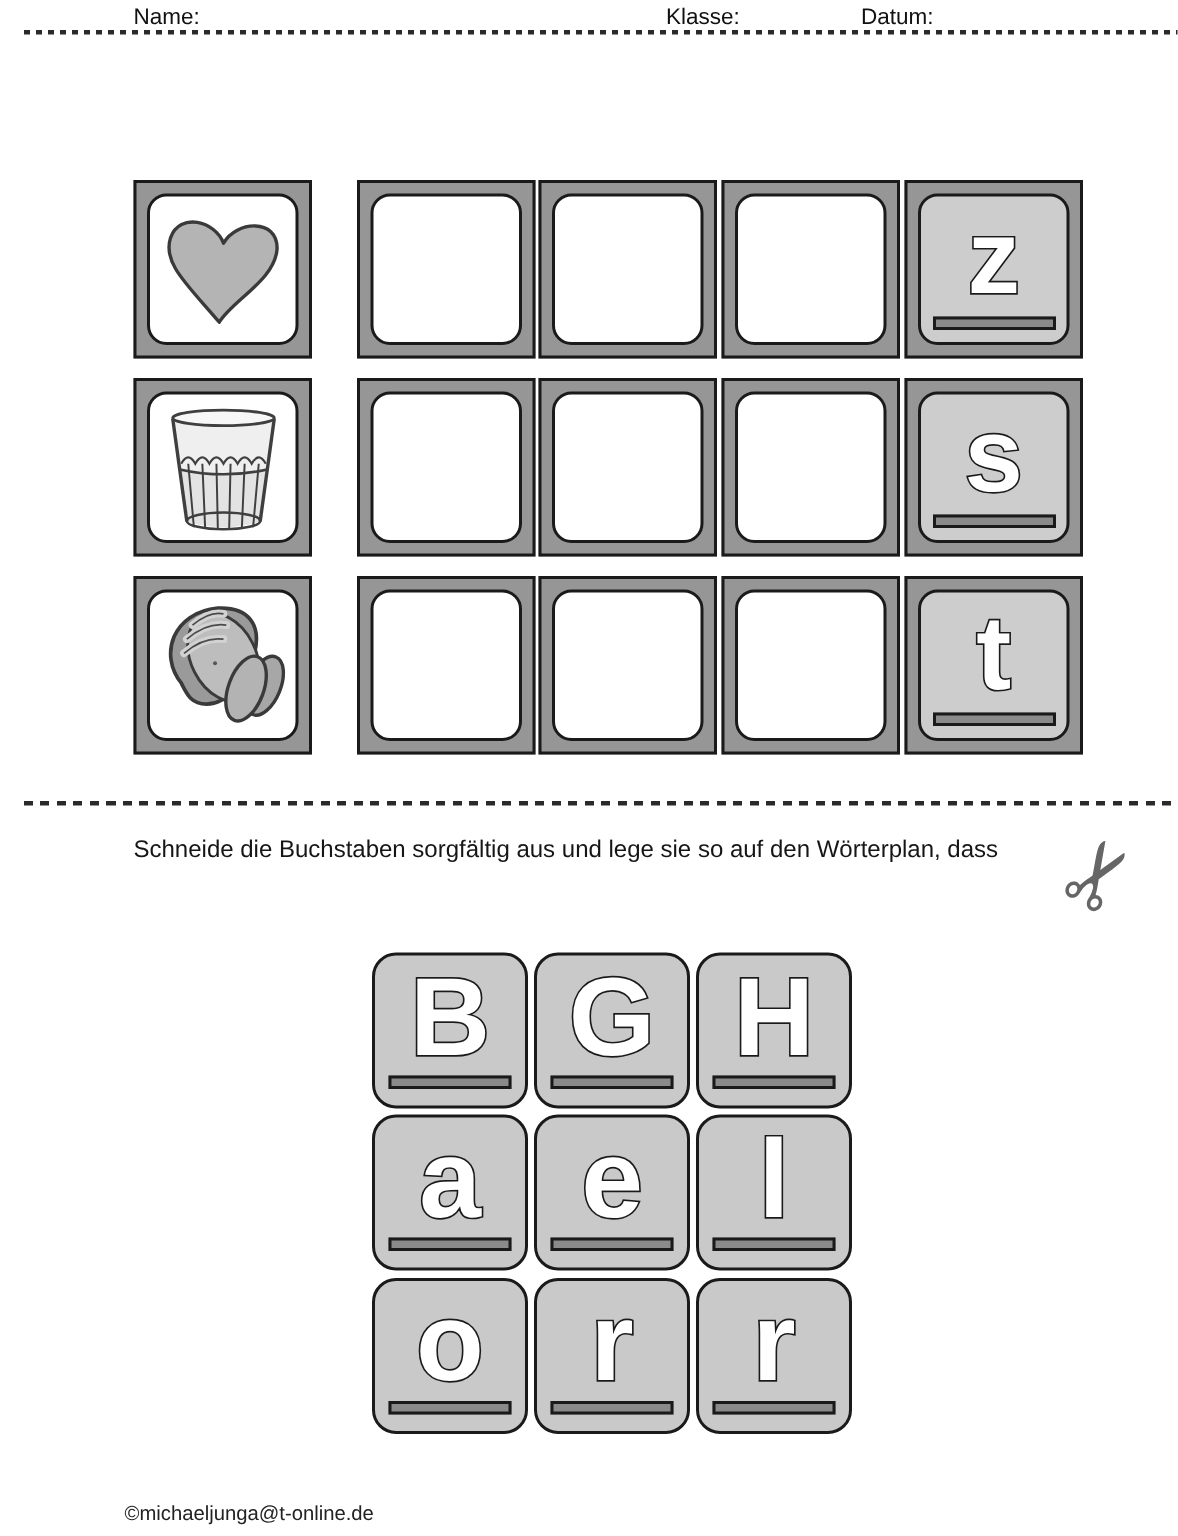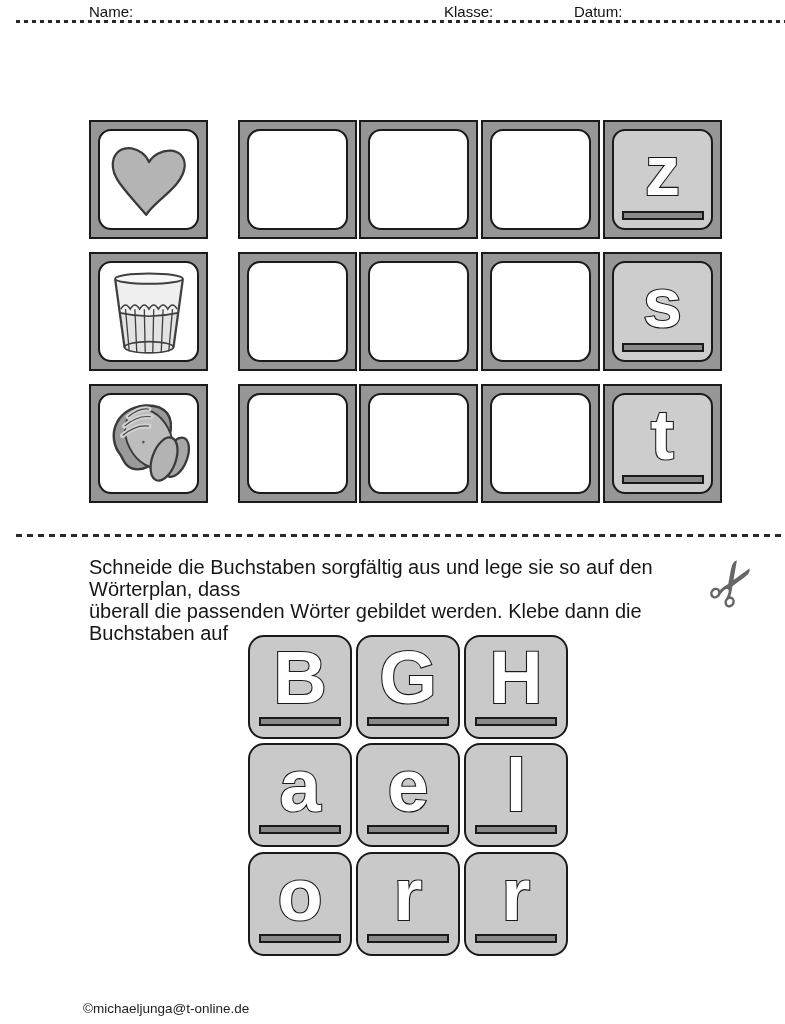--- a/index.html
+++ b/index.html
@@ -31,21 +31,21 @@
   .bar{position:absolute;left:50%;transform:translateX(-50%);
     background:#8a8a8a;border:2px solid #1a1a1a;box-sizing:border-box;}
   .bar.top-bar{bottom:8px;width:82px;height:9px;}
   .bar.cut-bar{bottom:11px;width:82px;height:9px;}
 
   .pic-svg{width:94px;height:94px;}
 
   
   .cut-rule{height:2.6px;width:785px;
     background:repeating-linear-gradient(90deg,#2a2a2a 0 6px,transparent 6px 11px);}
-  .instructions{font-size:20px;line-height:22px;color:#161616;}
+  .instructions{font-size:16px;line-height:22px;color:#161616;}
   .scissors{font-size:60px;color:#666;transform:rotate(-58deg);line-height:1;}
 
   
   .cut-card{box-sizing:border-box;width:104px;height:104px;background:#c9c9c9;
     border:2.6px solid #1a1a1a;border-radius:16px;
     display:flex;align-items:center;justify-content:center;position:absolute;}
 
   .copyright{font-size:13.5px;color:#222;}
 </style>
 </head>
@@ -141,21 +141,20 @@
     <div class="inner gray">
       <span class="letter top">t</span>
       <span class="bar top-bar"></span>
     </div>
   </div>
 
   <div class="abs cut-rule" style="left:0;top:534px;"></div>
 
   <div class="abs instructions" style="left:73px;top:556px;width:640px;">
     <div>Schneide die Buchstaben sorgfältig aus und lege sie so auf den Wörterplan, dass</div>
-    <div>überall die passenden Wörter gebildet werden. Klebe dann die Buchstaben auf</div>
   </div>
   <div class="abs scissors" style="left:692px;top:554px;">✂</div>
 
   <div class="cut-card" style="left:232px;top:635px;">
     <span class="letter bottom">B</span>
     <span class="bar cut-bar"></span>
   </div>
   <div class="cut-card" style="left:340px;top:635px;">
     <span class="letter bottom">G</span>
     <span class="bar cut-bar"></span>

